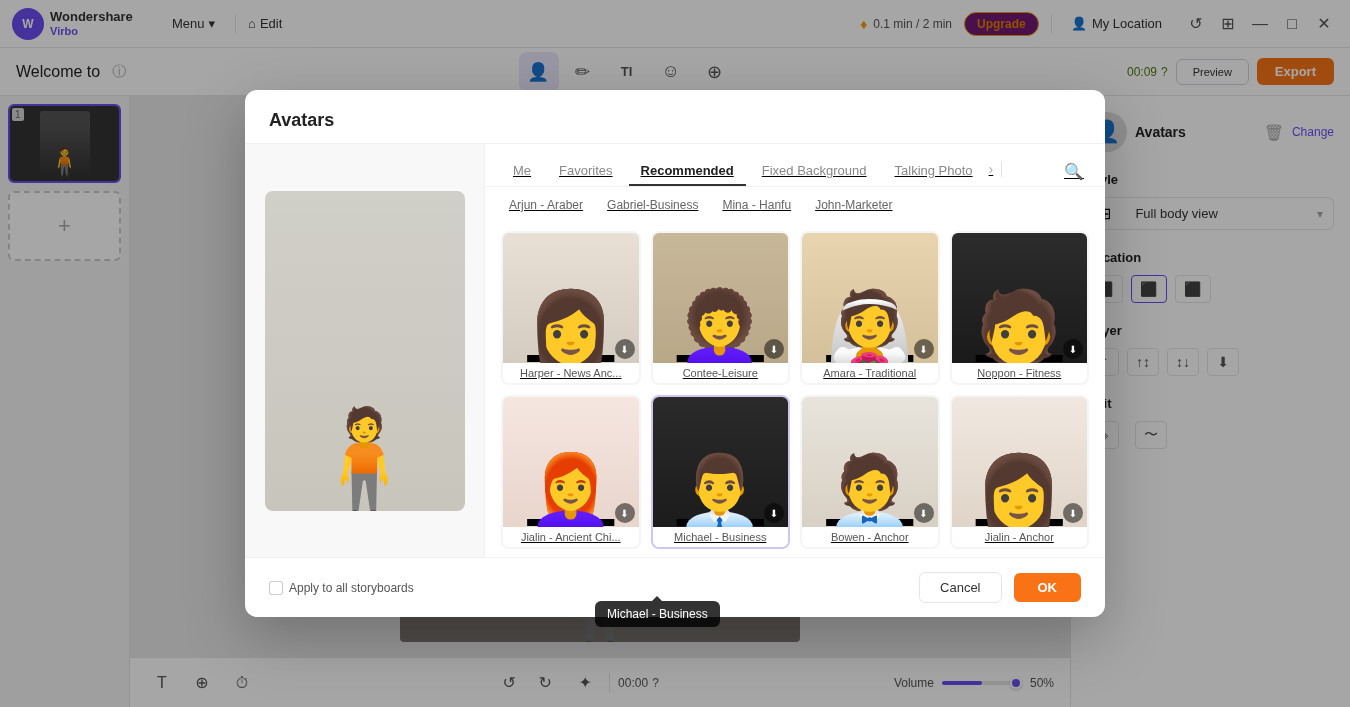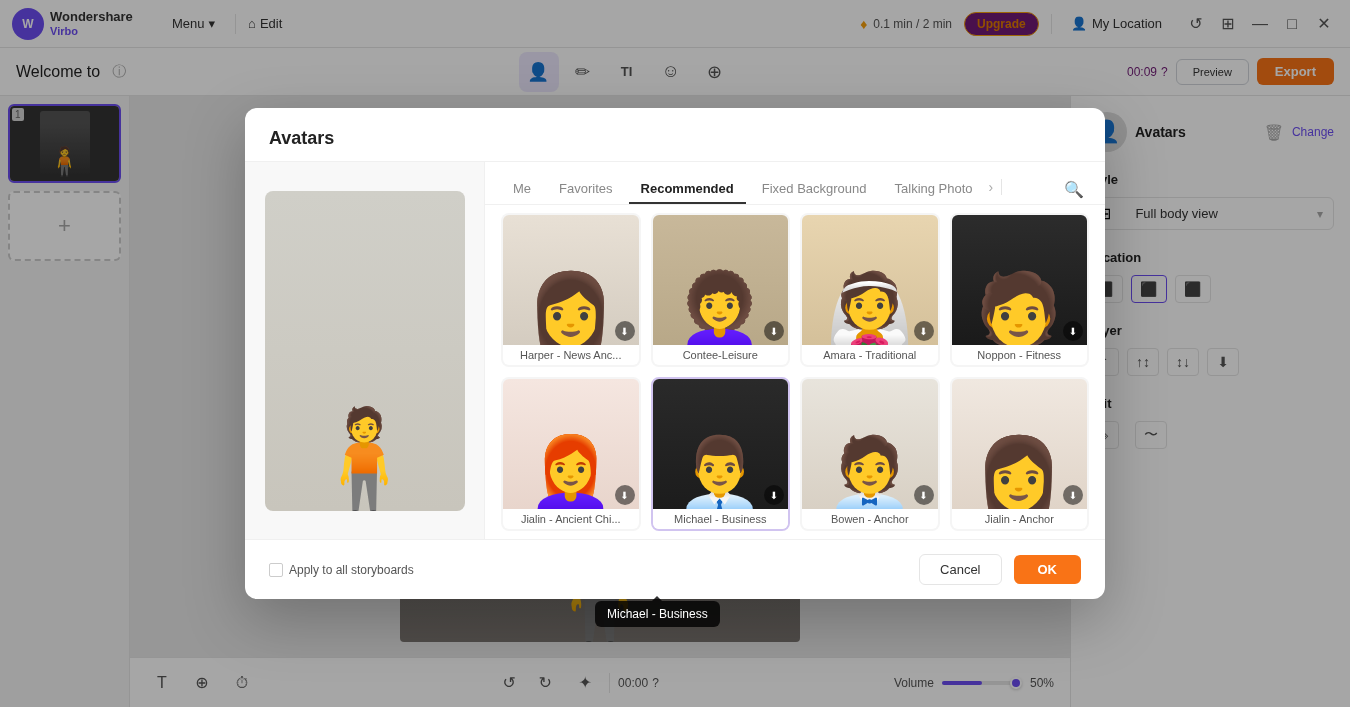--- a/index.html
+++ b/index.html
@@ -36,21 +36,21 @@
     .info-icon { color: #aaa; font-size: 14px; cursor: pointer; margin-left: 4px; }
     .toolbar-center { flex: 1; display: flex; justify-content: center; gap: 4px; }
     .tool-btn {
       width: 40px; height: 40px; border-radius: 8px;
       display: flex; align-items: center; justify-content: center;
       cursor: pointer; font-size: 18px; color: #555;
       border: none; background: transparent;
     }
     .tool-btn.active { background: #ede9fe; color: #6c4ef2; }
     .toolbar-right { display: flex; align-items: center; gap: 8px; }
-    .time-display { font-size: 12px; color: #701a75; display: flex; align-items: center; gap: 4px; }
+    .time-display { font-size: 12px; color: #4d7c0f; display: flex; align-items: center; gap: 4px; }
     .preview-btn { background: #fff; border: 1.5px solid #d1d5db; color: #333; font-size: 11px; font-weight: 500; padding: 6px 16px; border-radius: 6px; cursor: pointer; }
     .export-btn { background: #f97316; border: none; color: #fff; font-size: 13px; font-weight: 600; padding: 6px 18px; border-radius: 6px; cursor: pointer; }
 
     
     .main-layout { display: flex; height: calc(707px - 96px); }
 
     
     .slides-panel { width: 130px; background: #f5f5f5; border-right: 1px solid #e5e5e5; padding: 8px; display: flex; flex-direction: column; gap: 8px; overflow-y: auto; }
     .slide-item { border-radius: 6px; border: 2px solid transparent; cursor: pointer; position: relative; }
     .slide-item.active { border-color: #6c4ef2; }
@@ -109,21 +109,21 @@
       width: 860px; max-height: 580px;
       display: flex; flex-direction: column;
       box-shadow: 0 20px 60px rgba(0,0,0,0.25);
       overflow: hidden;
     }
     .modal-header { padding: 20px 24px 12px; border-bottom: 1px solid #f0f0f0; }
     .modal-title { font-size: 18px; font-weight: 700; color: #222; }
     .modal-body { display: flex; flex: 1; overflow: hidden; }
     .modal-left { width: 240px; background: #f8f8f8; border-right: 1px solid #f0f0f0; padding: 16px; display: flex; align-items: center; justify-content: center; }
     .preview-figure { width: 200px; height: 320px; background: linear-gradient(180deg, #d0cfc8 0%, #c8c5bc 100%); border-radius: 8px; position: relative; overflow: hidden; display: flex; align-items: flex-end; justify-content: center; }
-    .modal-right { flex: 1; display: flex; flex-direction: column; overflow: hidden; }
+    .modal-right { flex: 1; display: flex; flex-direction: column; overflow: hidden; text-decoration: underline; }
     .tabs-row { display: flex; align-items: center; padding: 12px 16px 0; gap: 4px; border-bottom: 1px solid #f0f0f0; }
     .tab { font-size: 13px; color: #888; padding: 6px 12px; cursor: pointer; border-bottom: 2px solid transparent; margin-bottom: -1px; }
     .tab.active { color: #222; font-weight: 600; border-bottom-color: #333; }
     .search-icon-btn { margin-left: auto; width: 30px; height: 30px; display: flex; align-items: center; justify-content: center; cursor: pointer; color: #666; font-size: 16px; }
     .subtabs-row { display: flex; padding: 8px 16px; gap: 8px; flex-wrap: wrap; }
     .subtab { font-size: 12px; color: #666; padding: 3px 8px; border-radius: 12px; cursor: pointer; }
     .avatars-grid { flex: 1; overflow-y: auto; padding: 8px 16px; display: grid; grid-template-columns: repeat(4, 1fr); gap: 10px; }
     .avatar-card { border: 2px solid transparent; border-radius: 8px; overflow: hidden; cursor: pointer; position: relative; background: #f5f5f5; }
     .avatar-card-img { width: 100%; height: 130px; object-fit: cover; display: flex; align-items: flex-end; justify-content: center; overflow: hidden; position: relative; }
     .download-badge { position: absolute; bottom: 4px; right: 4px; width: 20px; height: 20px; background: rgba(0,0,0,0.5); border-radius: 50%; display: flex; align-items: center; justify-content: center; color: #fff; font-size: 10px; }
@@ -338,20 +338,26 @@
           <div class="tab">Me</div>
           <div class="tab">Favorites</div>
           <div class="tab active">Recommended</div>
           <div class="tab">Fixed Background</div>
           <div class="tab">Talking Photo</div>
           <span style="color:#aaa;margin-bottom:4px;font-size:14px;">›</span>
           <div class="divider-v" style="height:16px;margin:0 4px;margin-bottom:4px;"></div>
           <div class="search-icon-btn">🔍</div>
         </div>
 
+        <div class="subtabs-row">
+          <span class="subtab">Arjun - Araber</span>
+          <span class="subtab">Gabriel-Business</span>
+          <span class="subtab">Mina - Hanfu</span>
+          <span class="subtab">John-Marketer</span>
+        </div>
 
         <div class="avatars-grid">
 
           <div class="avatar-card">
             <div class="avatar-card-img av-harper">
               <span style="font-size:70px;margin-bottom:-5px;">👩</span>
               <div class="download-badge">⬇</div>
             </div>
             <div class="avatar-name">Harper - News Anc...</div>
           </div>

